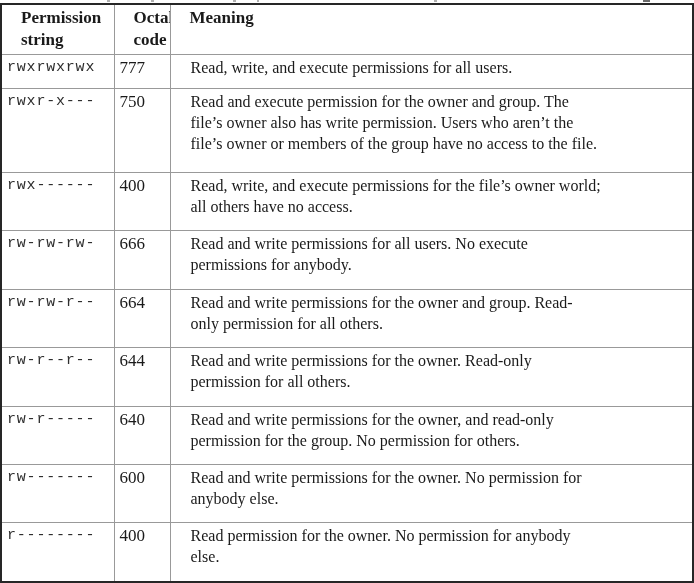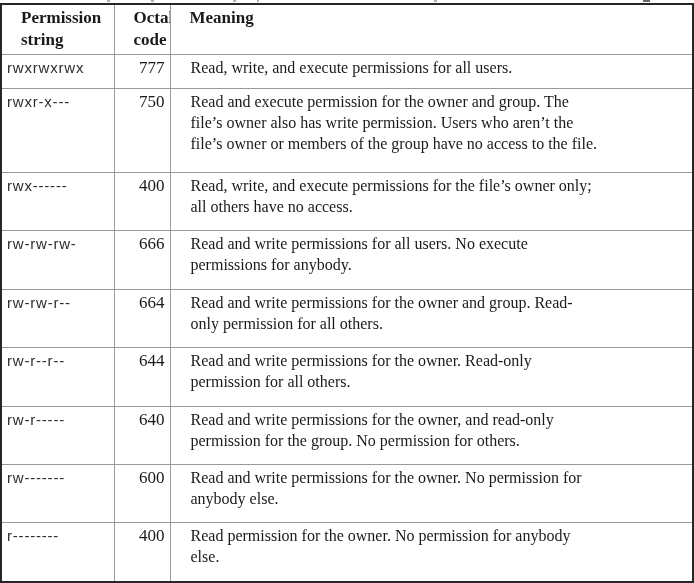--- a/index.html
+++ b/index.html
@@ -56,31 +56,30 @@
     line-height: 21px;
     overflow: hidden;
   }
   .perm-table th {
     font-size: 17px;
     font-weight: bold;
     line-height: 22px;
     padding-left: 19px;
   }
   .perm-table td.perm {
-    font-family: Liberation Sans, sans-serif;
+    font-family: Liberation Mono, monospace;
     font-size: 15px;
     letter-spacing: 0.8px;
     color: var(--mono_text);
     line-height: 22px;
   }
   .perm-table td.octal {
     font-size: 17px;
     font-feature-settings: "onum";
     line-height: 22px;
-    text-align: right;
   }
   .perm-table td.meaning {
     font-size: 16px;
     padding-left: 20px;
   }
 </style>
 </head>
 <body>
 
 <div class="crop-strip">
@@ -119,21 +118,21 @@
     <td class="perm">rwxr-x---</td>
     <td class="octal">750</td>
     <td class="meaning">Read and execute permission for the owner and group. The
 file’s owner also has write permission. Users who aren’t the
 file’s owner or members of the group have no access to the file.</td>
   </tr>
 
   <tr>
     <td class="perm">rwx------</td>
     <td class="octal">400</td>
-    <td class="meaning">Read, write, and execute permissions for the file’s owner only;
+    <td class="meaning">Read, write, and execute permissions for the file’s owner world;
 all others have no access.</td>
   </tr>
 
   <tr>
     <td class="perm">rw-rw-rw-</td>
     <td class="octal">666</td>
     <td class="meaning">Read and write permissions for all users. No execute
 permissions for anybody.</td>
   </tr>
 

